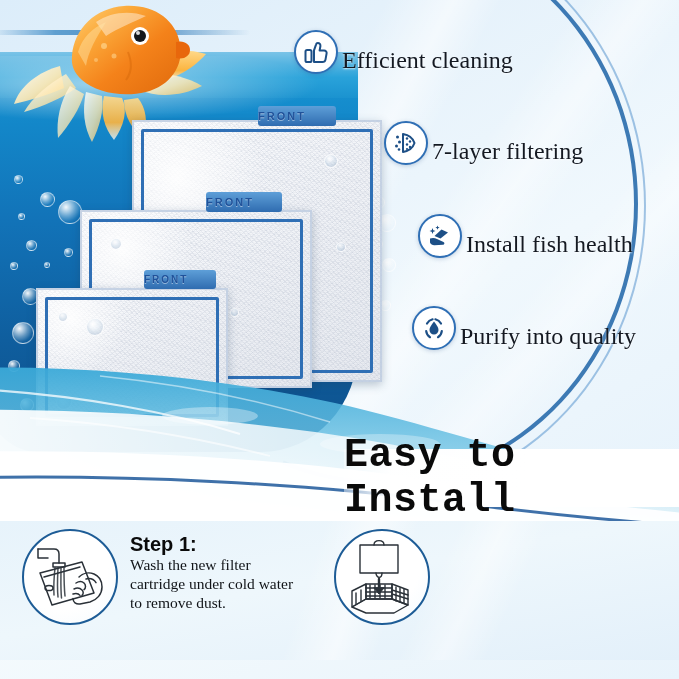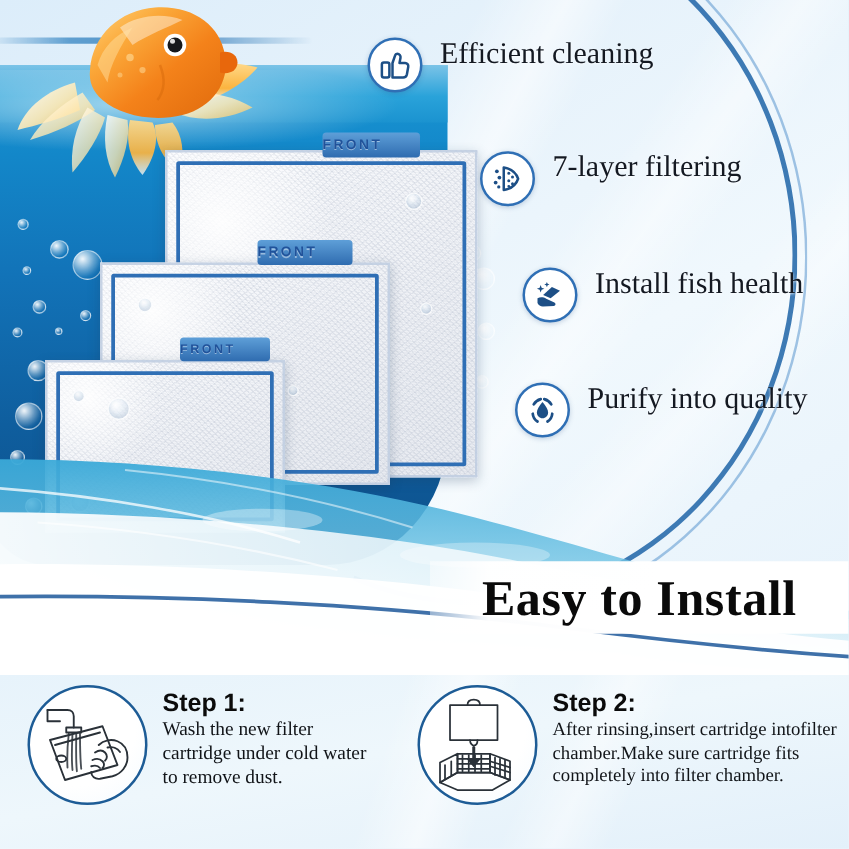--- a/index.html
+++ b/index.html
@@ -69,36 +69,36 @@
   .cart-edge { position:absolute; inset:0; border:2px solid rgba(190,205,225,.85); }
   .front-tab { position:absolute; background:linear-gradient(180deg,#5e9fd8,#2f6cb0);
      border-radius:3px; color:#20529a; font-family:"Liberation Sans",sans-serif;
      font-weight:700; letter-spacing:2px; text-align:left;
      text-shadow:0 1px 0 rgba(255,255,255,.45); }
   .drop { position:absolute; border-radius:50%;
      background:radial-gradient(circle at 34% 30%, rgba(255,255,255,.95), rgba(225,235,245,.5) 45%, rgba(190,205,222,.25) 70%, rgba(255,255,255,0) 78%);
      border:1px solid rgba(255,255,255,.7); box-shadow:inset 0 -2px 4px rgba(150,175,200,.35); }
 
   
-  .feature { position:absolute; display:flex; align-items:flex-start; gap:14px; }
+  .feature { position:absolute; display:flex; align-items:flex-end; gap:4px; }
   .badge { width:44px; height:44px; border-radius:50%; background:#ffffff;
      border:2px solid #2f6fb5; display:flex; align-items:center; justify-content:center;
      box-shadow:0 1px 4px rgba(40,80,130,.25); flex:0 0 auto; }
   .feature-label { font-family:"Liberation Serif", serif; font-size:24px; color:#141922;
      white-space:nowrap; text-shadow:0 1px 2px rgba(255,255,255,.85); }
 
   
   .banner { position:absolute; left:344px; top:449px; width:335px; height:58px;
      background:linear-gradient(90deg, rgba(255,255,255,.45) 0%, rgba(255,255,255,.98) 14%, #ffffff 55%, #ffffff 100%);
      display:flex; align-items:center; justify-content:center; }
-  .banner-text { font-family:Liberation Serif, serif; font-weight:bold; font-size:40px;
+  .banner-text { font-family:Liberation Mono, monospace; font-weight:bold; font-size:40px;
      color:#0a0a0a; letter-spacing:.5px; }
 
   
-  .steps { position:absolute; left:0; top:540px; width:679px; height:139px;
+  .steps { position:absolute; left:0; top:521px; width:679px; height:139px;
      background:
        linear-gradient(108deg, rgba(255,255,255,0) 45%, rgba(255,255,255,.55) 52%, rgba(255,255,255,0) 58%),
        linear-gradient(115deg, rgba(255,255,255,0) 62%, rgba(255,255,255,.45) 68%, rgba(255,255,255,0) 74%),
        linear-gradient(170deg,#e7f3fb 0%,#eef7fc 45%,#e3f0fa 100%);
   }
   .step { position:absolute; display:flex; align-items:flex-start; gap:12px; }
   .step-circle { width:96px; height:96px; border-radius:50%;
      background:radial-gradient(circle at 40% 34%, #ffffff 58%, #f4fafe 100%);
      border:2px solid #1d5c96; flex:0 0 auto; position:relative; }
   .step-text { padding-top:4px; }
@@ -362,20 +362,16 @@
             <path d="M16,76 L30,68 L56,68 L72,74 L58,82 L30,82 Z"></path>
 
             <path d="M34,54 L34,67 M39,54 L39,67 M44,54 L44,67 M49,54 L49,67"></path>
             <path d="M30,57 L56,57 M30,61 L56,61 M30,65 L56,65"></path>
             <path d="M60,56 L60,70 M64,57 L64,71 M68,58 L68,72"></path>
             <path d="M56,59 L72,64 M56,63 L72,68"></path>
             <path d="M20,62 L20,73 M25,59 L25,70"></path>
           </g>
         </svg>
       </div>
-      <div class="step-text" style="width:230px;">
-        <div class="step-title">Step 2:</div>
-        <div class="step-body">After rinsing,insert cartridge intofilter chamber.Make sure cartridge fits completely into filter chamber.</div>
-      </div>
     </div>
   </div>
 
 </div>
 
 </body></html>

